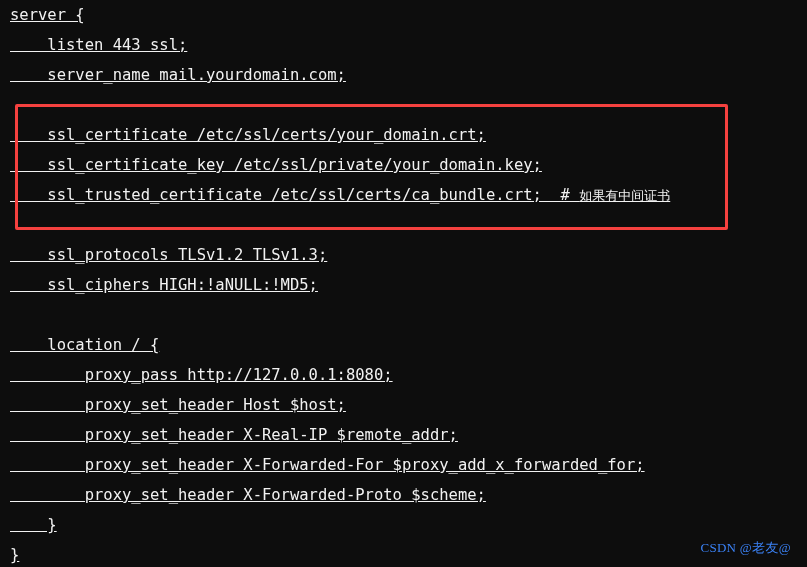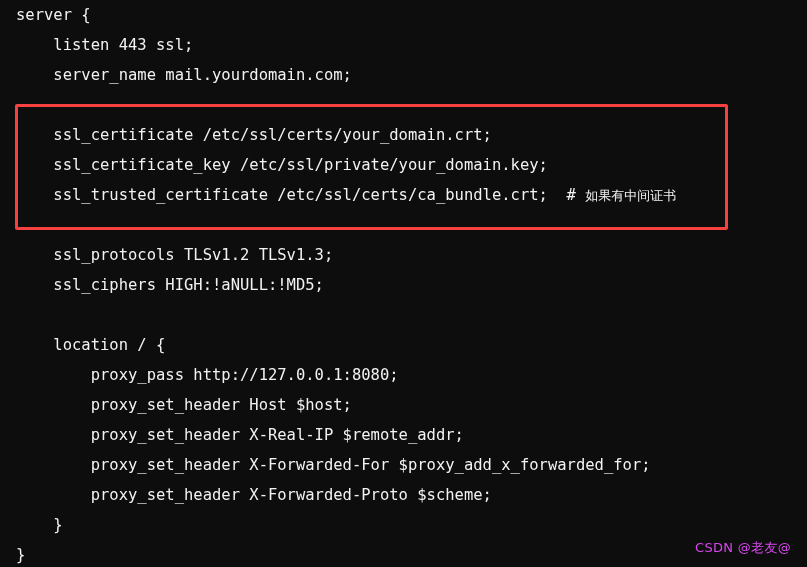--- a/index.html
+++ b/index.html
@@ -24,23 +24,24 @@
     margin: 0;
     color: #f2f2f2;
     font-family: "DejaVu Sans Mono", "Liberation Mono", monospace;
     font-size: 15.5px;
     line-height: 30px;
     white-space: pre;
     letter-spacing: 0px;
   }
   .line {
     height: 30px;
-    padding-left: 16px;
+    padding-left: 10px;
     white-space: pre;
     color: #f2f2f2;
+    text-decoration: underline;
   }
   .line.blank {
     color: transparent;
   }
   .cn {
     font-family: "DejaVu Sans", "Liberation Sans", sans-serif;
     font-size: 13px;
   }
   #highlight-box {
     position: absolute;
@@ -66,15 +67,15 @@
 </style>
 </head>
 <body style="background: rgb(13, 13, 13);">
 
 <div id="screen" style="background: rgb(13, 13, 13);">
 
   <div id="code" style="color: rgb(242, 242, 242);"><div class="line">server {</div><div class="line">    listen 443 ssl;</div><div class="line">    server_name mail.yourdomain.com;</div><div class="line blank"></div><div class="line">    ssl_certificate /etc/ssl/certs/your_domain.crt;</div><div class="line">    ssl_certificate_key /etc/ssl/private/your_domain.key;</div><div class="line">    ssl_trusted_certificate /etc/ssl/certs/ca_bundle.crt;  # <span class="cn">如果有中间证书</span></div><div class="line blank"></div><div class="line">    ssl_protocols TLSv1.2 TLSv1.3;</div><div class="line">    ssl_ciphers HIGH:!aNULL:!MD5;</div><div class="line blank"></div><div class="line">    location / {</div><div class="line">        proxy_pass http://127.0.0.1:8080;</div><div class="line">        proxy_set_header Host $host;</div><div class="line">        proxy_set_header X-Real-IP $remote_addr;</div><div class="line">        proxy_set_header X-Forwarded-For $proxy_add_x_forwarded_for;</div><div class="line">        proxy_set_header X-Forwarded-Proto $scheme;</div><div class="line">    }</div><div class="line">}</div></div>
 
   <div id="highlight-box" style="border-color: rgb(245, 65, 63);"></div>
 
-  <div id="watermark" style="color: #d946ef;">CSDN @老友@</div>
+  <div id="watermark" style="color: #3b82f6; font-family: Liberation Serif, serif;">CSDN @老友@</div>
 
 </div>
 
 </body></html>

